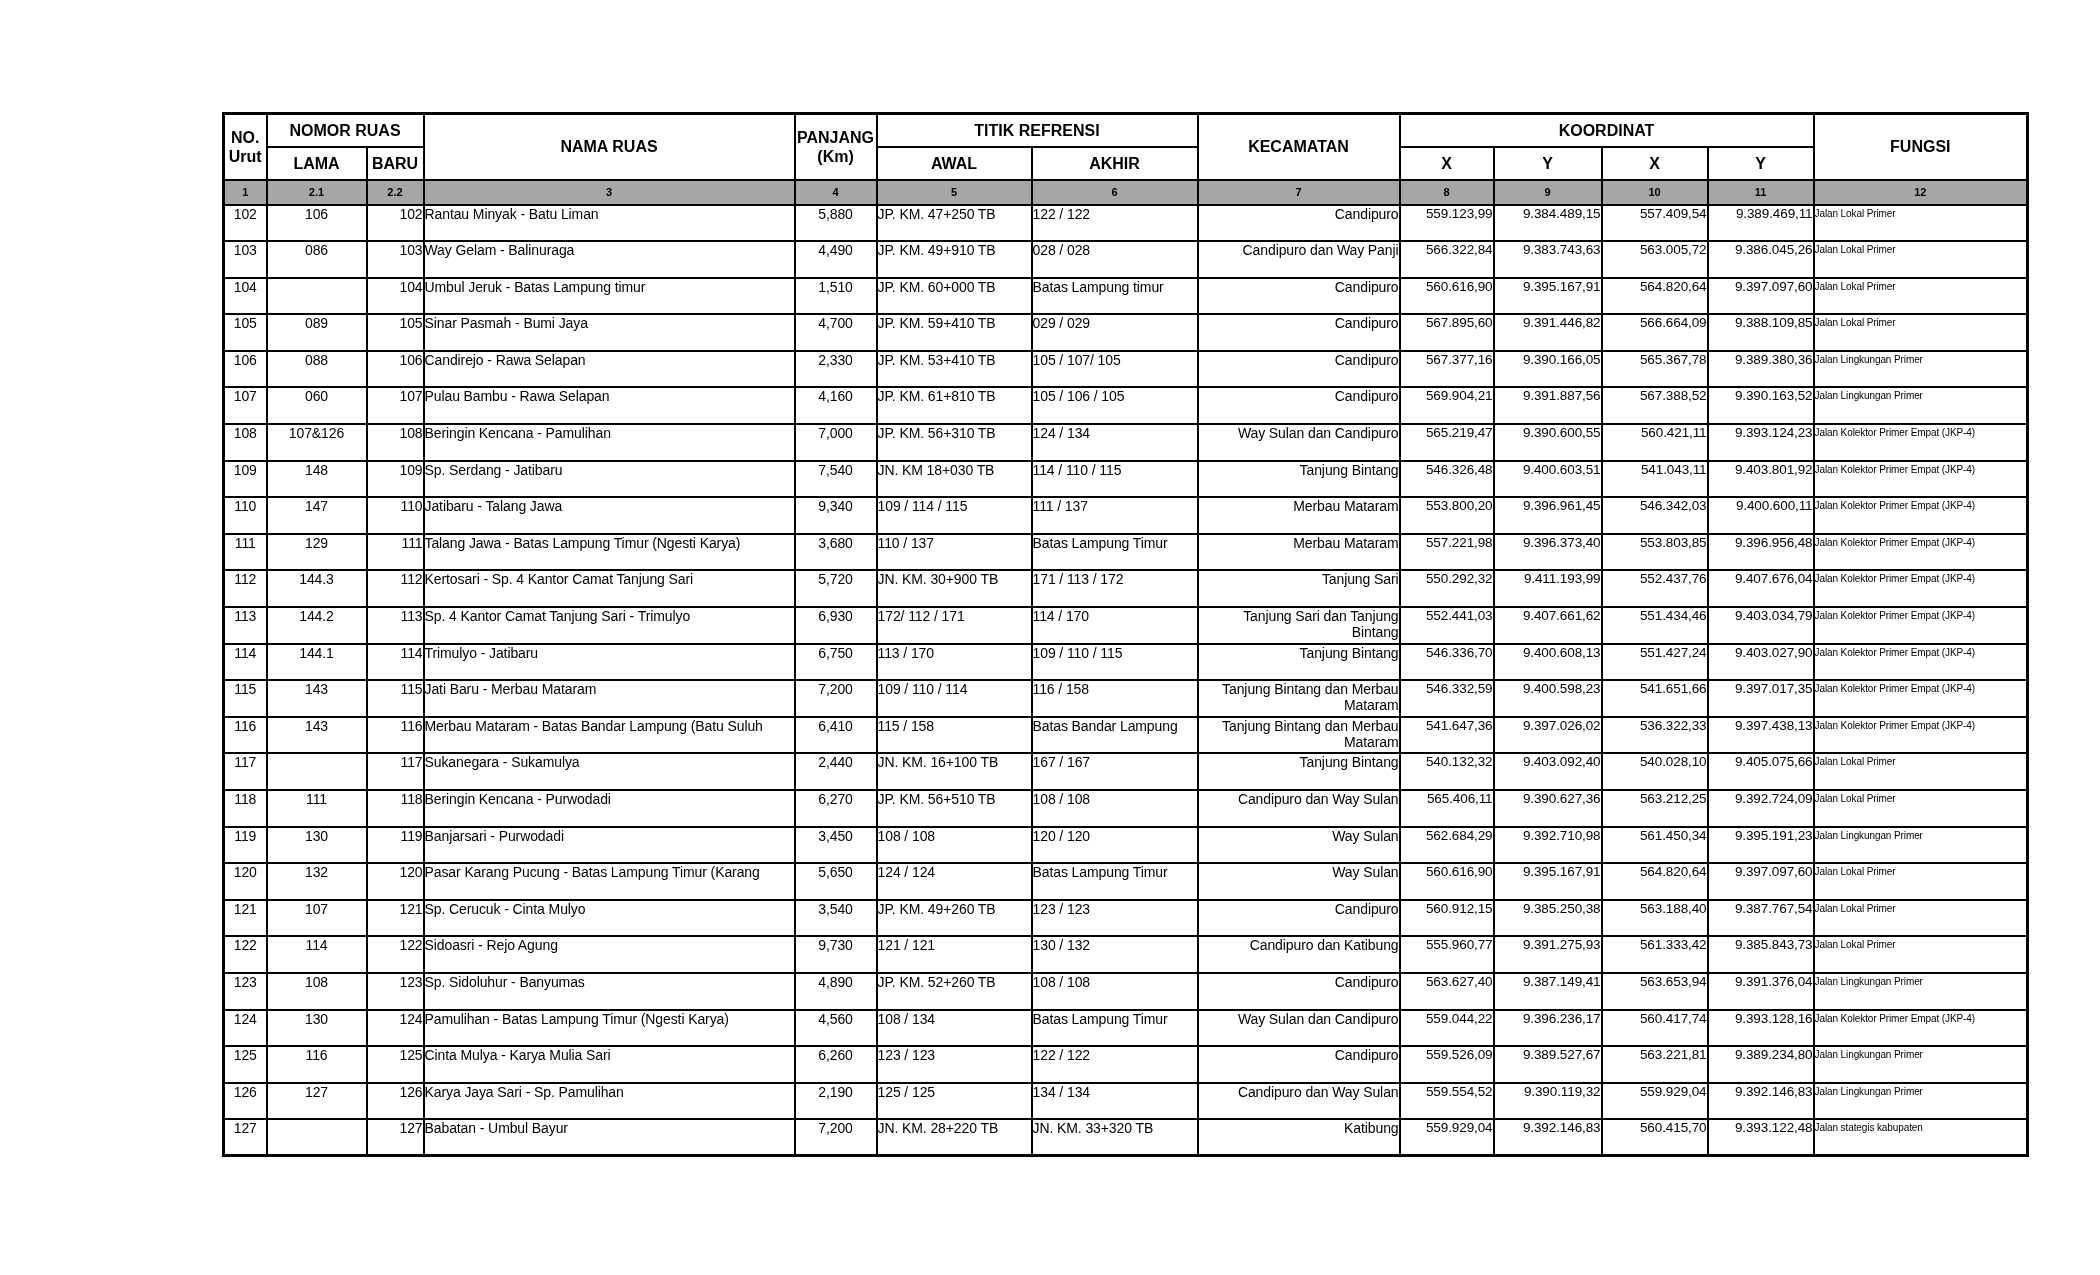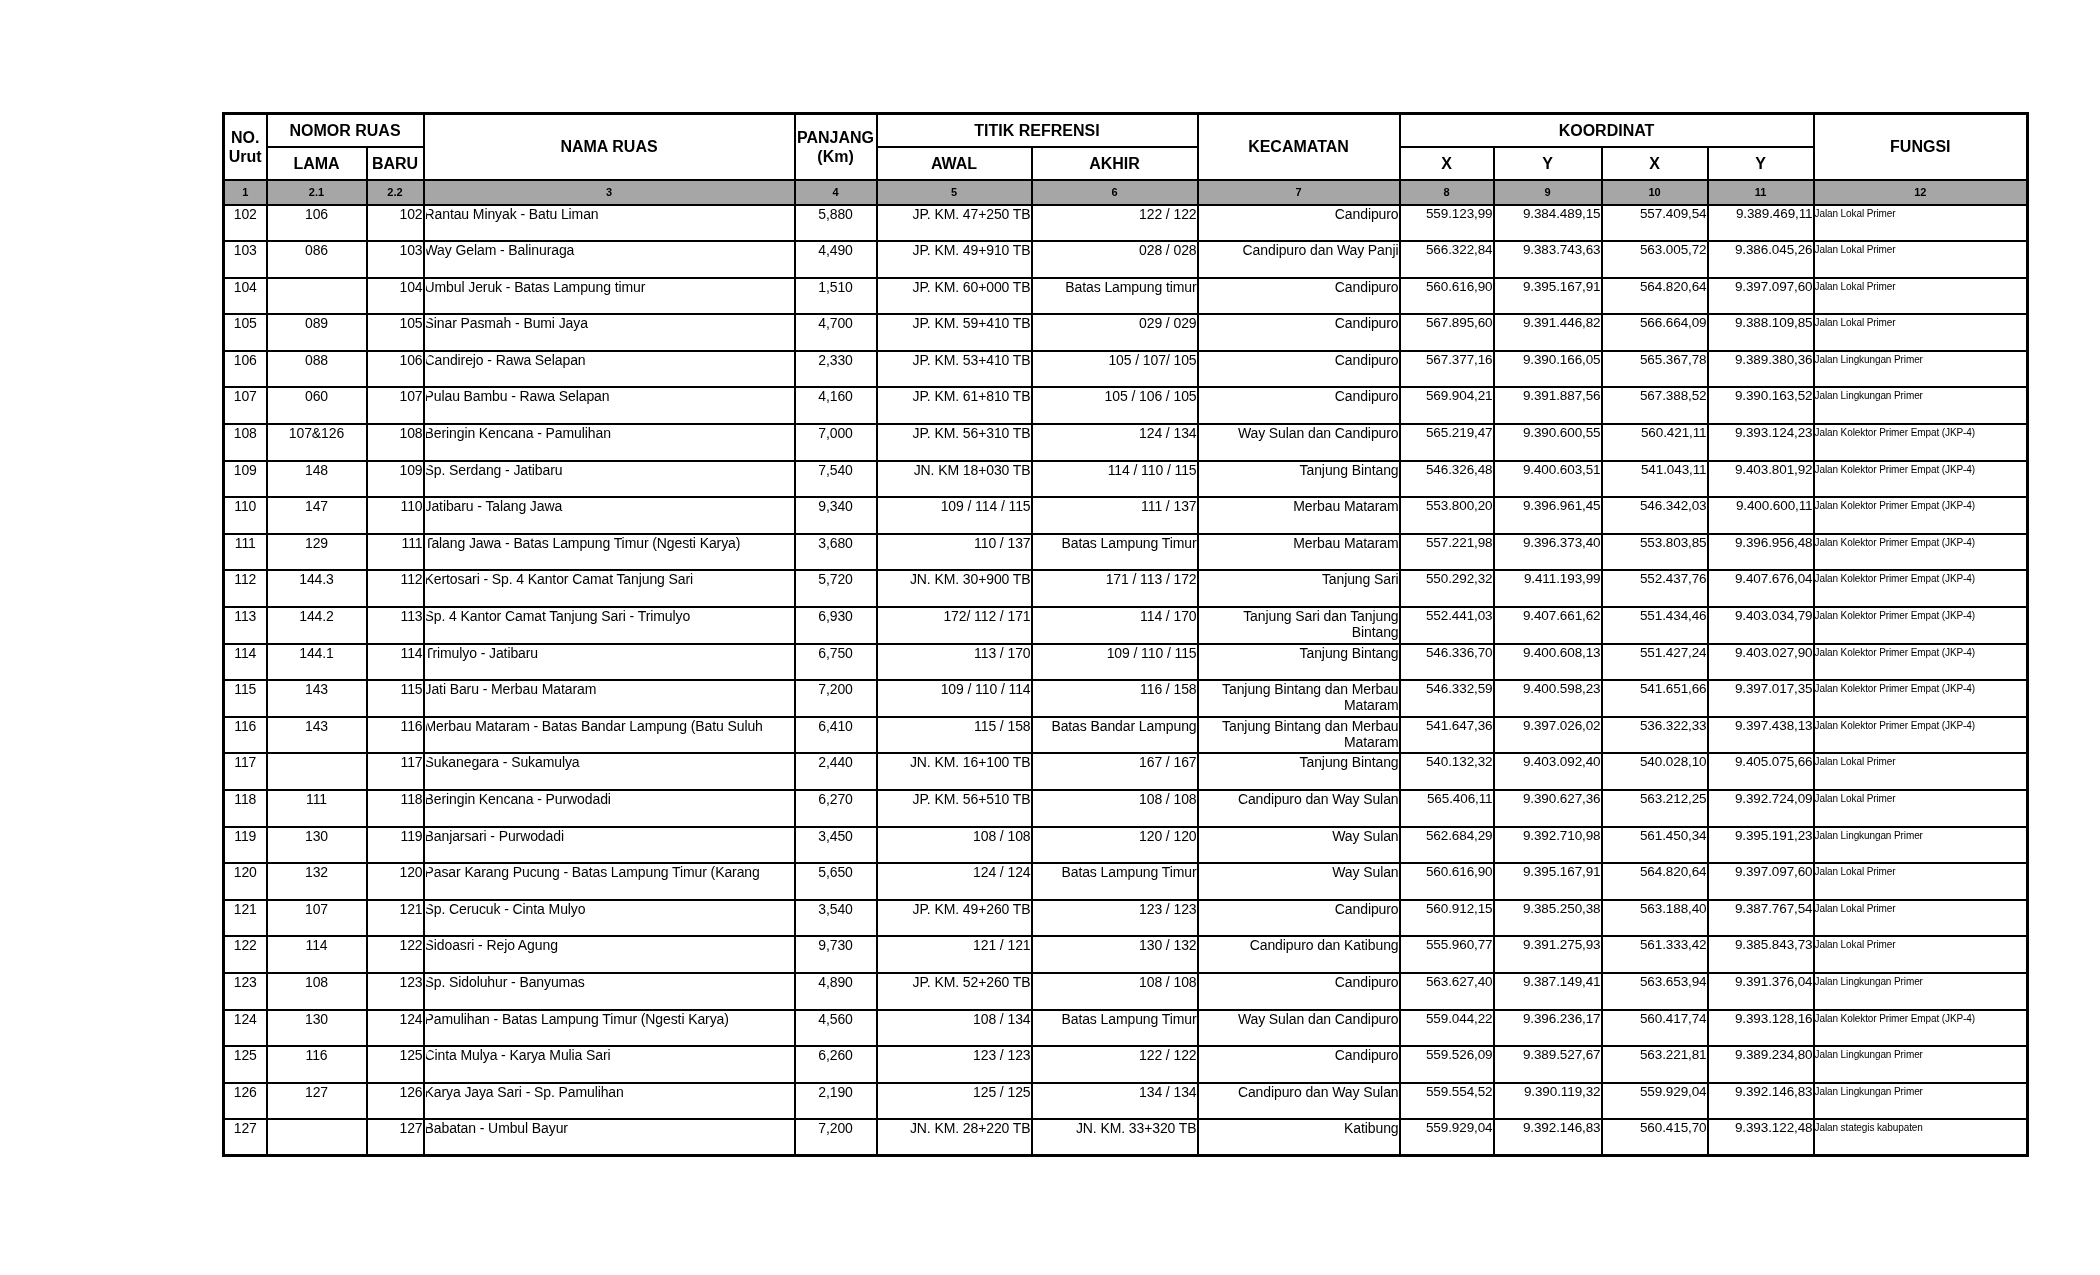--- a/index.html
+++ b/index.html
@@ -14,23 +14,23 @@
   thead tr.h1 th, thead tr.h2 th{font-size:16px;font-weight:bold;text-align:center;line-height:19px;}
   thead tr.h1{height:33px;} thead tr.h2{height:33px;}
   thead th.vmid{vertical-align:middle;}
   thead tr.idx td{height:25px;font-size:11px;font-weight:bold;text-align:center;vertical-align:middle;}
   
   tbody tr{height:36.6px;}
   tbody td{font-size:14px;line-height:16px;padding-top:2px;letter-spacing:-0.1px;}
   td.c-no{text-align:center;}
   td.c-lama{text-align:center;}
   td.c-baru{text-align:right;padding-right:2px;}
-  td.c-nama{text-align:left;padding-left:4px;white-space:nowrap;border-radius:11px;}
+  td.c-nama{text-align:left;padding-left:4px;white-space:nowrap;}
   td.c-panjang{text-align:center;padding-right:8px;}
-  td.c-awal,td.c-akhir{text-align:right;padding-left:5px;white-space:nowrap;}
+  td.c-awal,td.c-akhir{text-align:left;padding-left:5px;white-space:nowrap;}
   td.c-kec{text-align:right;padding-left:5px;line-height:16px;}
   td.c-num{text-align:right;padding-right:9px;font-size:13.5px;}
   td.c-fungsi{text-align:left;padding-left:4px;font-size:10px;white-space:nowrap;}
 </style>
 </head>
 <body>
 
 <div class="page">
   <table class="road">
     <colgroup>

